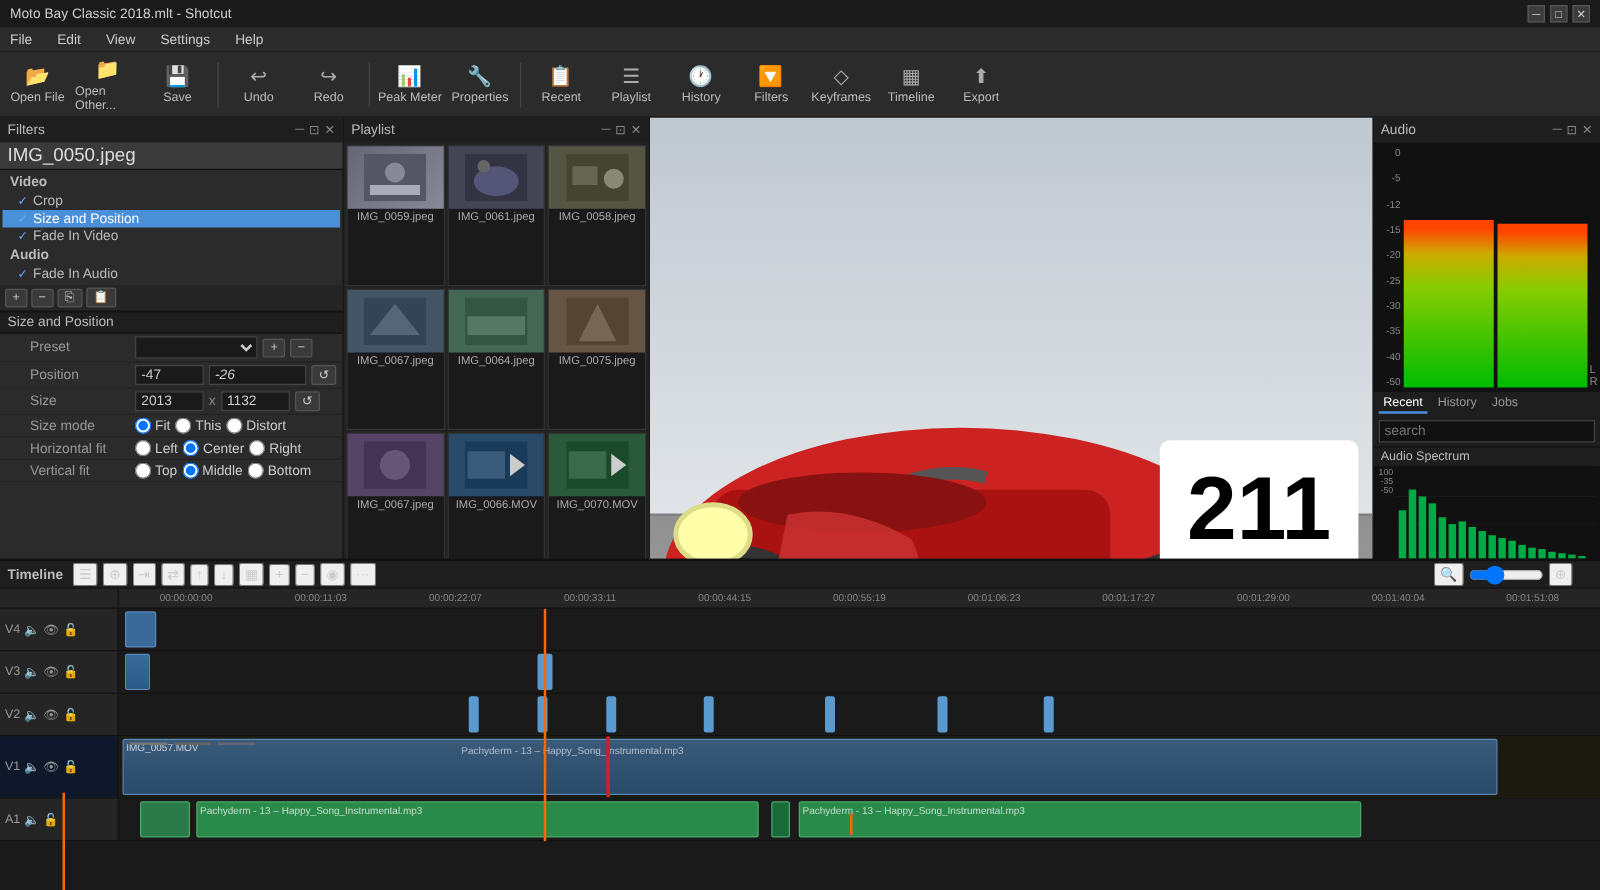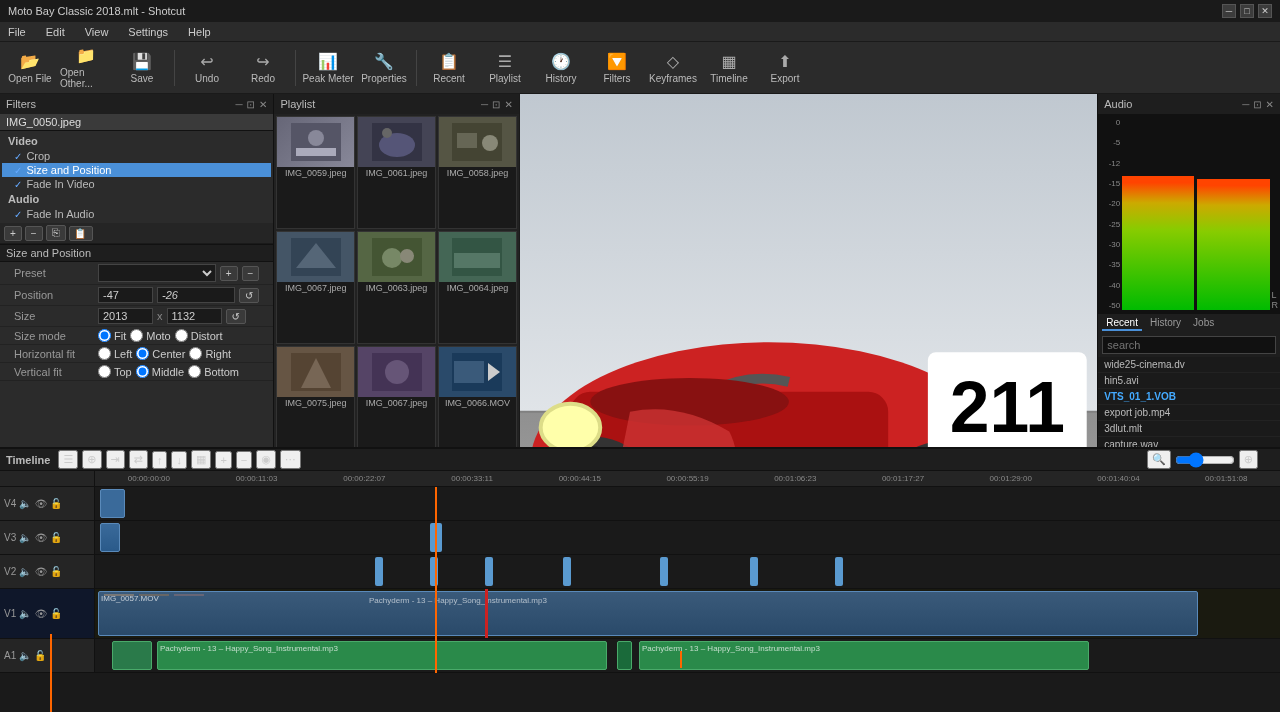--- a/index.html
+++ b/index.html
@@ -143,21 +143,21 @@
       background: #4a90d9;
       color: #fff;
     }
     .filter-item .check {
       color: #6af;
       font-size: 10px;
     }
     .prop-row {
       display: flex;
       align-items: center;
-      padding: 2px 14px;
+      padding: 2px 24px;
       font-size: 11px;
       border-bottom: 1px solid #222;
       gap: 4px;
     }
     .prop-label {
       color: #999;
       width: 80px;
       flex-shrink: 0;
     }
     .prop-input {
@@ -611,21 +611,21 @@
 
     <div class="section-header">
       <span>Filters</span>
       <div class="section-header-icons">
         <span class="section-icon">─</span>
         <span class="section-icon">⊡</span>
         <span class="section-icon">✕</span>
       </div>
     </div>
 
-    <div style="background:#3a3a3a; padding:2px 6px; font-size:11px; color:#ddd; border-bottom:1px solid #111;">
+    <div style="background:#3a3a3a; padding:2px 6px; font-size:15px; color:#ddd; border-bottom:1px solid #111;">
       IMG_0050.jpeg
     </div>
 
     <div id="filter-list">
       <div class="filter-group-label">Video</div>
       <div class="filter-item">
         <span class="check">✓</span>
         <span>Crop</span>
       </div>
       <div class="filter-item selected">
@@ -679,21 +679,21 @@
     </div>
 
     <div class="prop-row">
       <span class="prop-label">Size mode</span>
       <label class="prop-radio">
         <input type="radio" name="sizemode" checked="" style="">
         <span>Fit</span>
       </label>
       <label class="prop-radio">
         <input type="radio" name="sizemode" style="">
-        <span>Moto</span>
+        <span>This</span>
       </label>
       <label class="prop-radio">
         <input type="radio" name="sizemode" style="">
         <span>Distort</span>
       </label>
     </div>
 
     <div class="prop-row">
       <span class="prop-label">Horizontal fit</span>
       <label class="prop-radio">
@@ -811,30 +811,20 @@
       <div class="playlist-item">
         <div class="playlist-thumb" style="background:#456; display:flex; align-items:center; justify-content:center;">
           <svg width="50" height="38" viewBox="0 0 50 38">
               <rect fill="#345" width="50" height="38"></rect>
               <polygon fill="#567" points="5,30 25,5 45,30"></polygon>
             </svg>
         </div>
         <div class="playlist-label">IMG_0067.jpeg</div>
       </div>
 
-      <div class="playlist-item">
-        <div class="playlist-thumb" style="background:#564; display:flex; align-items:center; justify-content:center;">
-          <svg width="50" height="38" viewBox="0 0 50 38">
-              <rect fill="#453" width="50" height="38"></rect>
-              <circle fill="#786" cx="20" cy="20" r="10"></circle>
-              <circle fill="#887" cx="35" cy="18" r="7"></circle>
-            </svg>
-        </div>
-        <div class="playlist-label">IMG_0063.jpeg</div>
-      </div>
       <div class="playlist-item">
         <div class="playlist-thumb" style="background:#465; display:flex; align-items:center; justify-content:center;">
           <svg width="50" height="38" viewBox="0 0 50 38">
               <rect fill="#354" width="50" height="38"></rect>
               <rect fill="#576" x="2" y="15" width="46" height="15"></rect>
             </svg>
         </div>
         <div class="playlist-label">IMG_0064.jpeg</div>
       </div>
       <div class="playlist-item">
@@ -1059,31 +1049,20 @@
     <div class="right-tabs">
       <span class="right-tab active">Recent</span>
       <span class="right-tab">History</span>
       <span class="right-tab">Jobs</span>
     </div>
 
     <div class="right-search">
       <input class="search-box" type="text" placeholder="search" style="">
     </div>
 
-    <div class="right-recent-list" style="max-height:140px; overflow-y:auto;">
-      <div class="recent-item">wide25-cinema.dv</div>
-      <div class="recent-item">hin5.avi</div>
-      <div class="recent-item highlighted" style="color:#4af; font-weight:bold;">VTS_01_1.VOB</div>
-      <div class="recent-item">export job.mp4</div>
-      <div class="recent-item">3dlut.mlt</div>
-      <div class="recent-item">capture.wav</div>
-      <div class="recent-item">x264.mp4</div>
-      <div class="recent-item">x265.mp4</div>
-
-    </div>
 
     <div style="background:#1e1e1e; padding:2px 6px; font-size:10px; color:#bbb; border-top:1px solid #111;">Audio Spectrum</div>
     <div class="audio-spectrum" style="height:90px; background:#111; padding:2px; position:relative; flex-shrink:0;">
       <div style="position:absolute; left:0; top:2px; width:18px; display:flex; flex-direction:column; justify-content:space-between; height:calc(100%-4px); font-size:7px; color:#888; text-align:right; padding-right:2px;">
         <span>100</span>
         <span>-35</span>
         <span>-50</span>
       </div>
       <svg style="position:absolute; left:18px; top:2px; right:2px; bottom:16px; width:calc(100% - 22px); height:calc(100% - 18px);" viewBox="0 0 160 65" preserveAspectRatio="none">
         <rect width="160" height="65" fill="#111"></rect>

